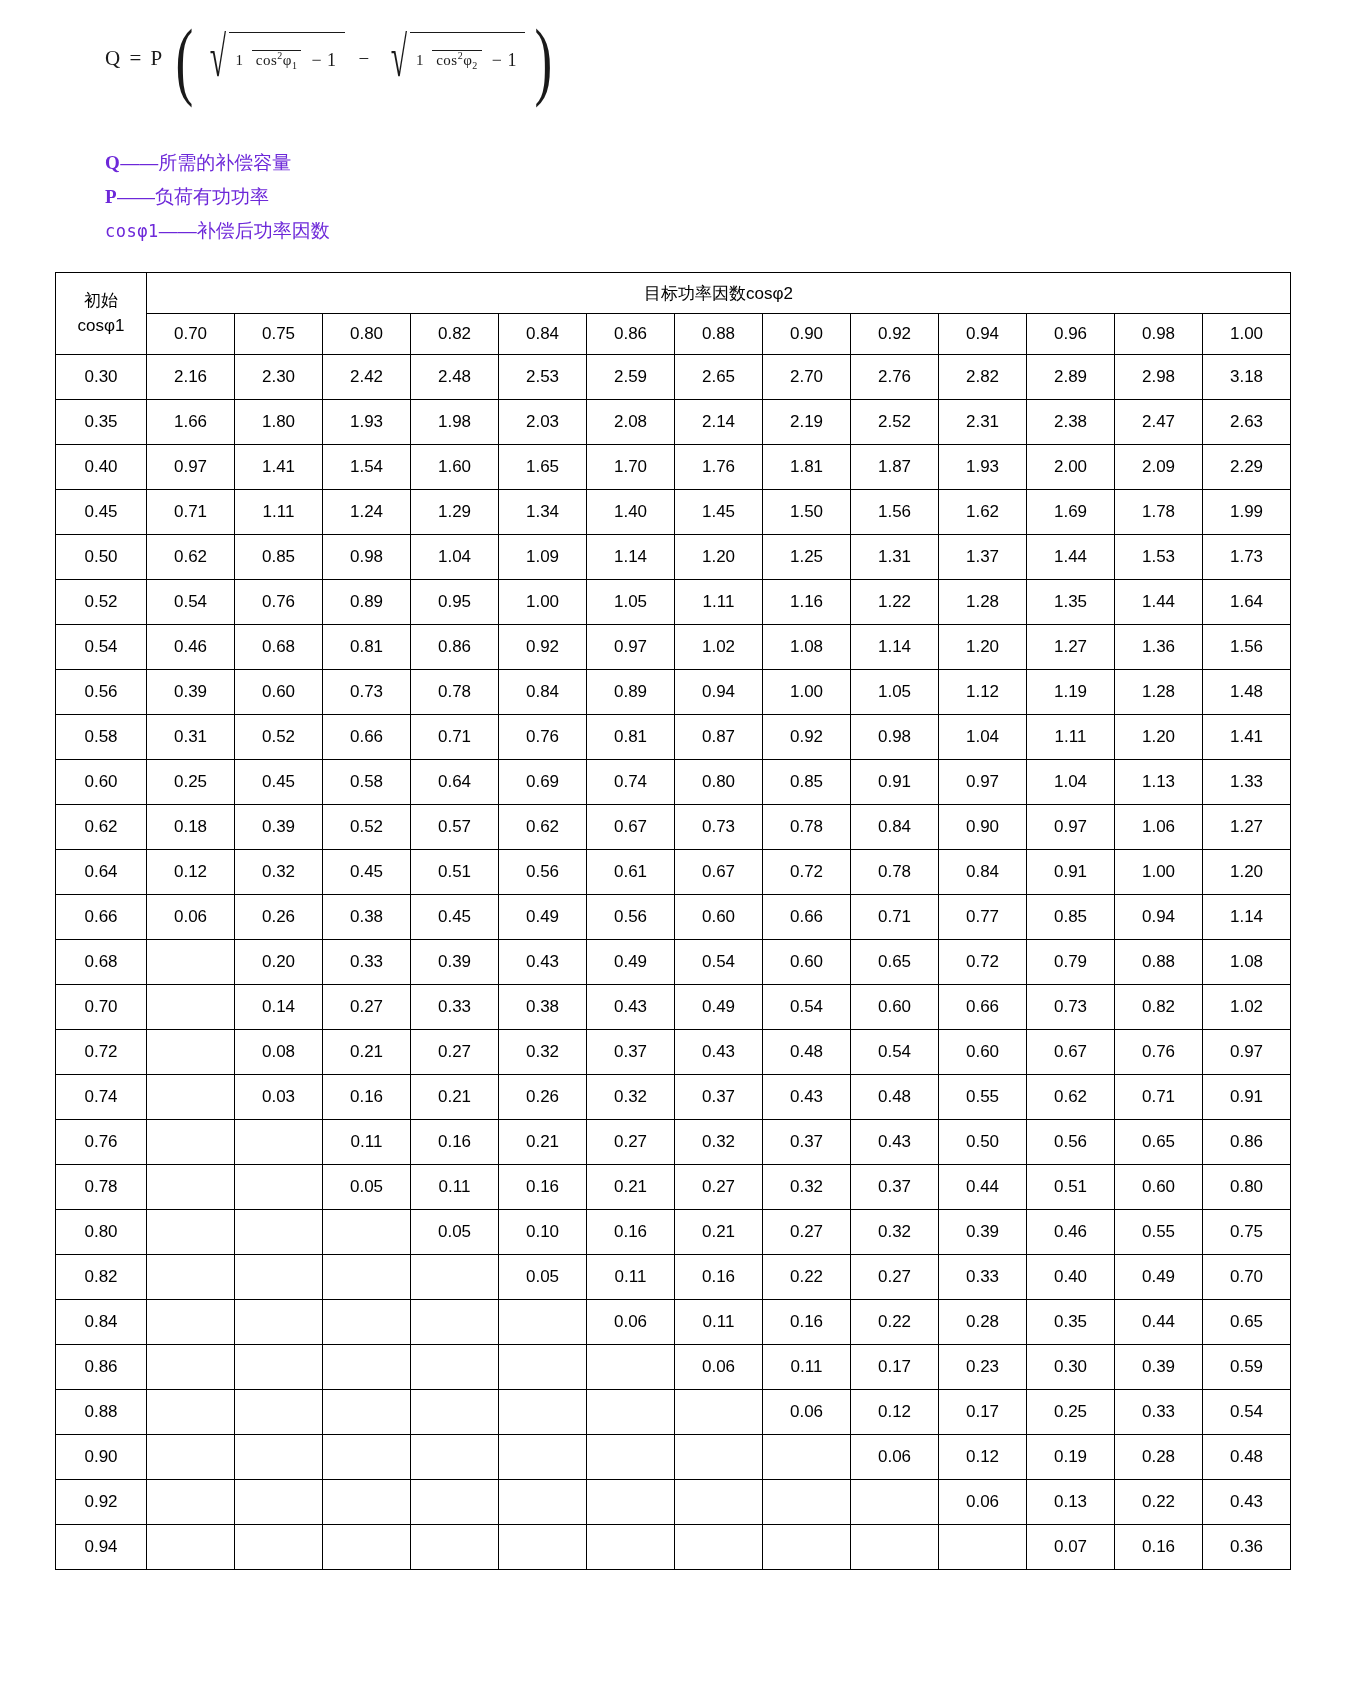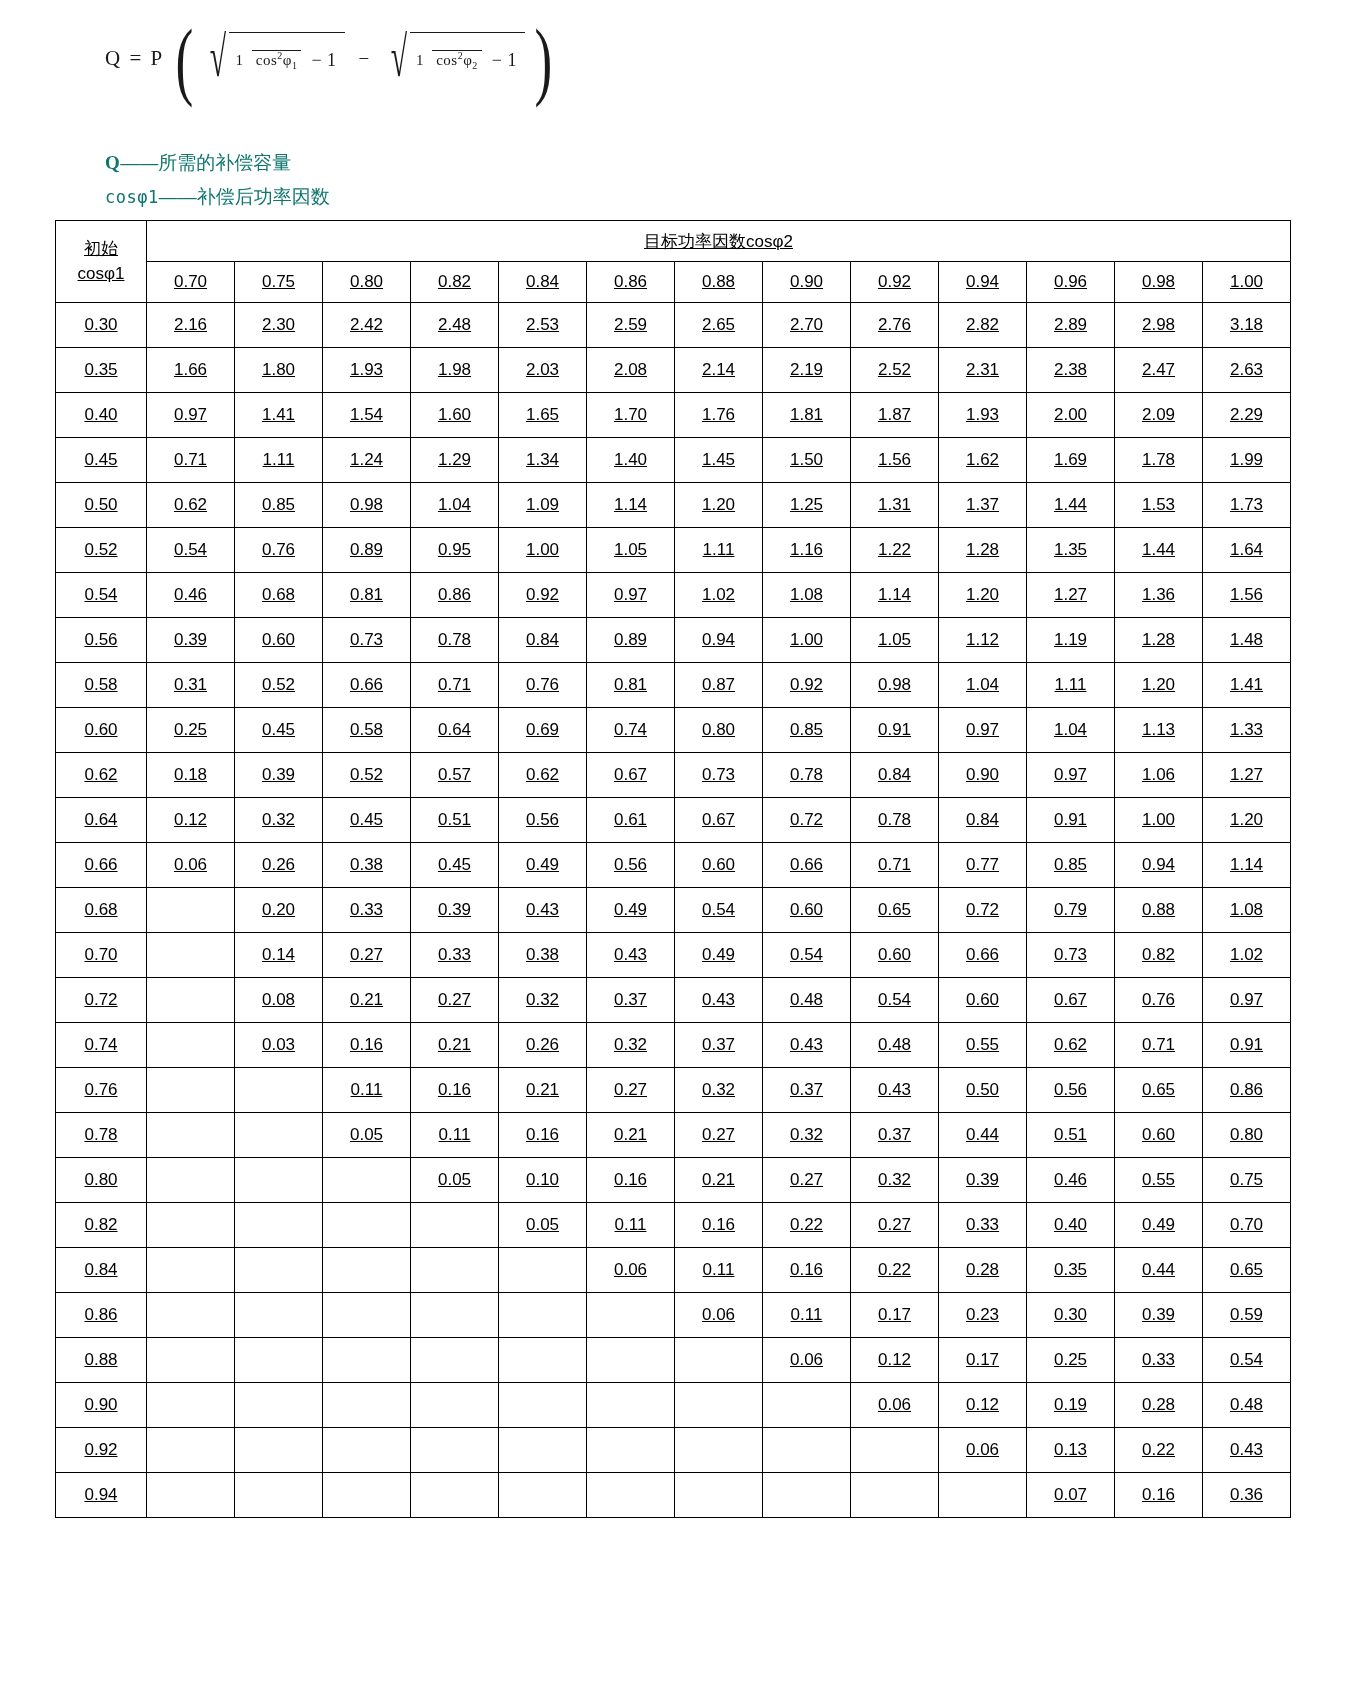--- a/index.html
+++ b/index.html
@@ -100,21 +100,21 @@
   }
 
   
   .legend {
     margin-left: 50px;
     margin-top: 26px;
   }
   .legend-line {
     font-size: 19px;
     line-height: 34px;
-    color: #0f766e;
+    color: #6d28d9;
     font-family: "Liberation Sans", sans-serif;
     white-space: nowrap;
   }
   .legend-line .sym {
     font-family: "Liberation Serif", serif;
     font-weight: bold;
     letter-spacing: 0.5px;
   }
   .legend-line .sym.mono {
     font-family: "DejaVu Sans Mono", monospace;
@@ -127,26 +127,25 @@
     margin-top: 48px;
     margin-left: 0;
     font-size: 21px;
     font-weight: bold;
     color: #000;
     letter-spacing: 0.3px;
   }
 
   
   table.grid {
-    margin-top: 6px;
+    margin-top: 24px;
     border-collapse: collapse;
     width: 1236px;
     table-layout: fixed;
     font-size: 17px;
-    text-decoration: underline;
   }
   table.grid td, table.grid th {
     border: 1px solid #000;
     text-align: center;
     vertical-align: middle;
     font-weight: normal;
     height: 43px;
     padding: 0;
     font-family: "Liberation Sans", sans-serif;
   }
@@ -206,20 +205,23 @@
         </span>
       </span>
 
       <span class="paren">)</span>
     </div>
   </div>
 
   <div class="legend">
     <div class="legend-line">
       <span class="sym">Q</span><span>——</span><span>所需的补偿容量</span>
+    </div>
+    <div class="legend-line">
+      <span class="sym">P</span><span>——</span><span>负荷有功功率</span>
     </div>
     <div class="legend-line">
       <span class="sym mono">cosφ1</span><span>——</span><span>补偿后功率因数</span>
     </div>
   </div>
 
 
   <table class="grid">
     <thead>
       <tr>

